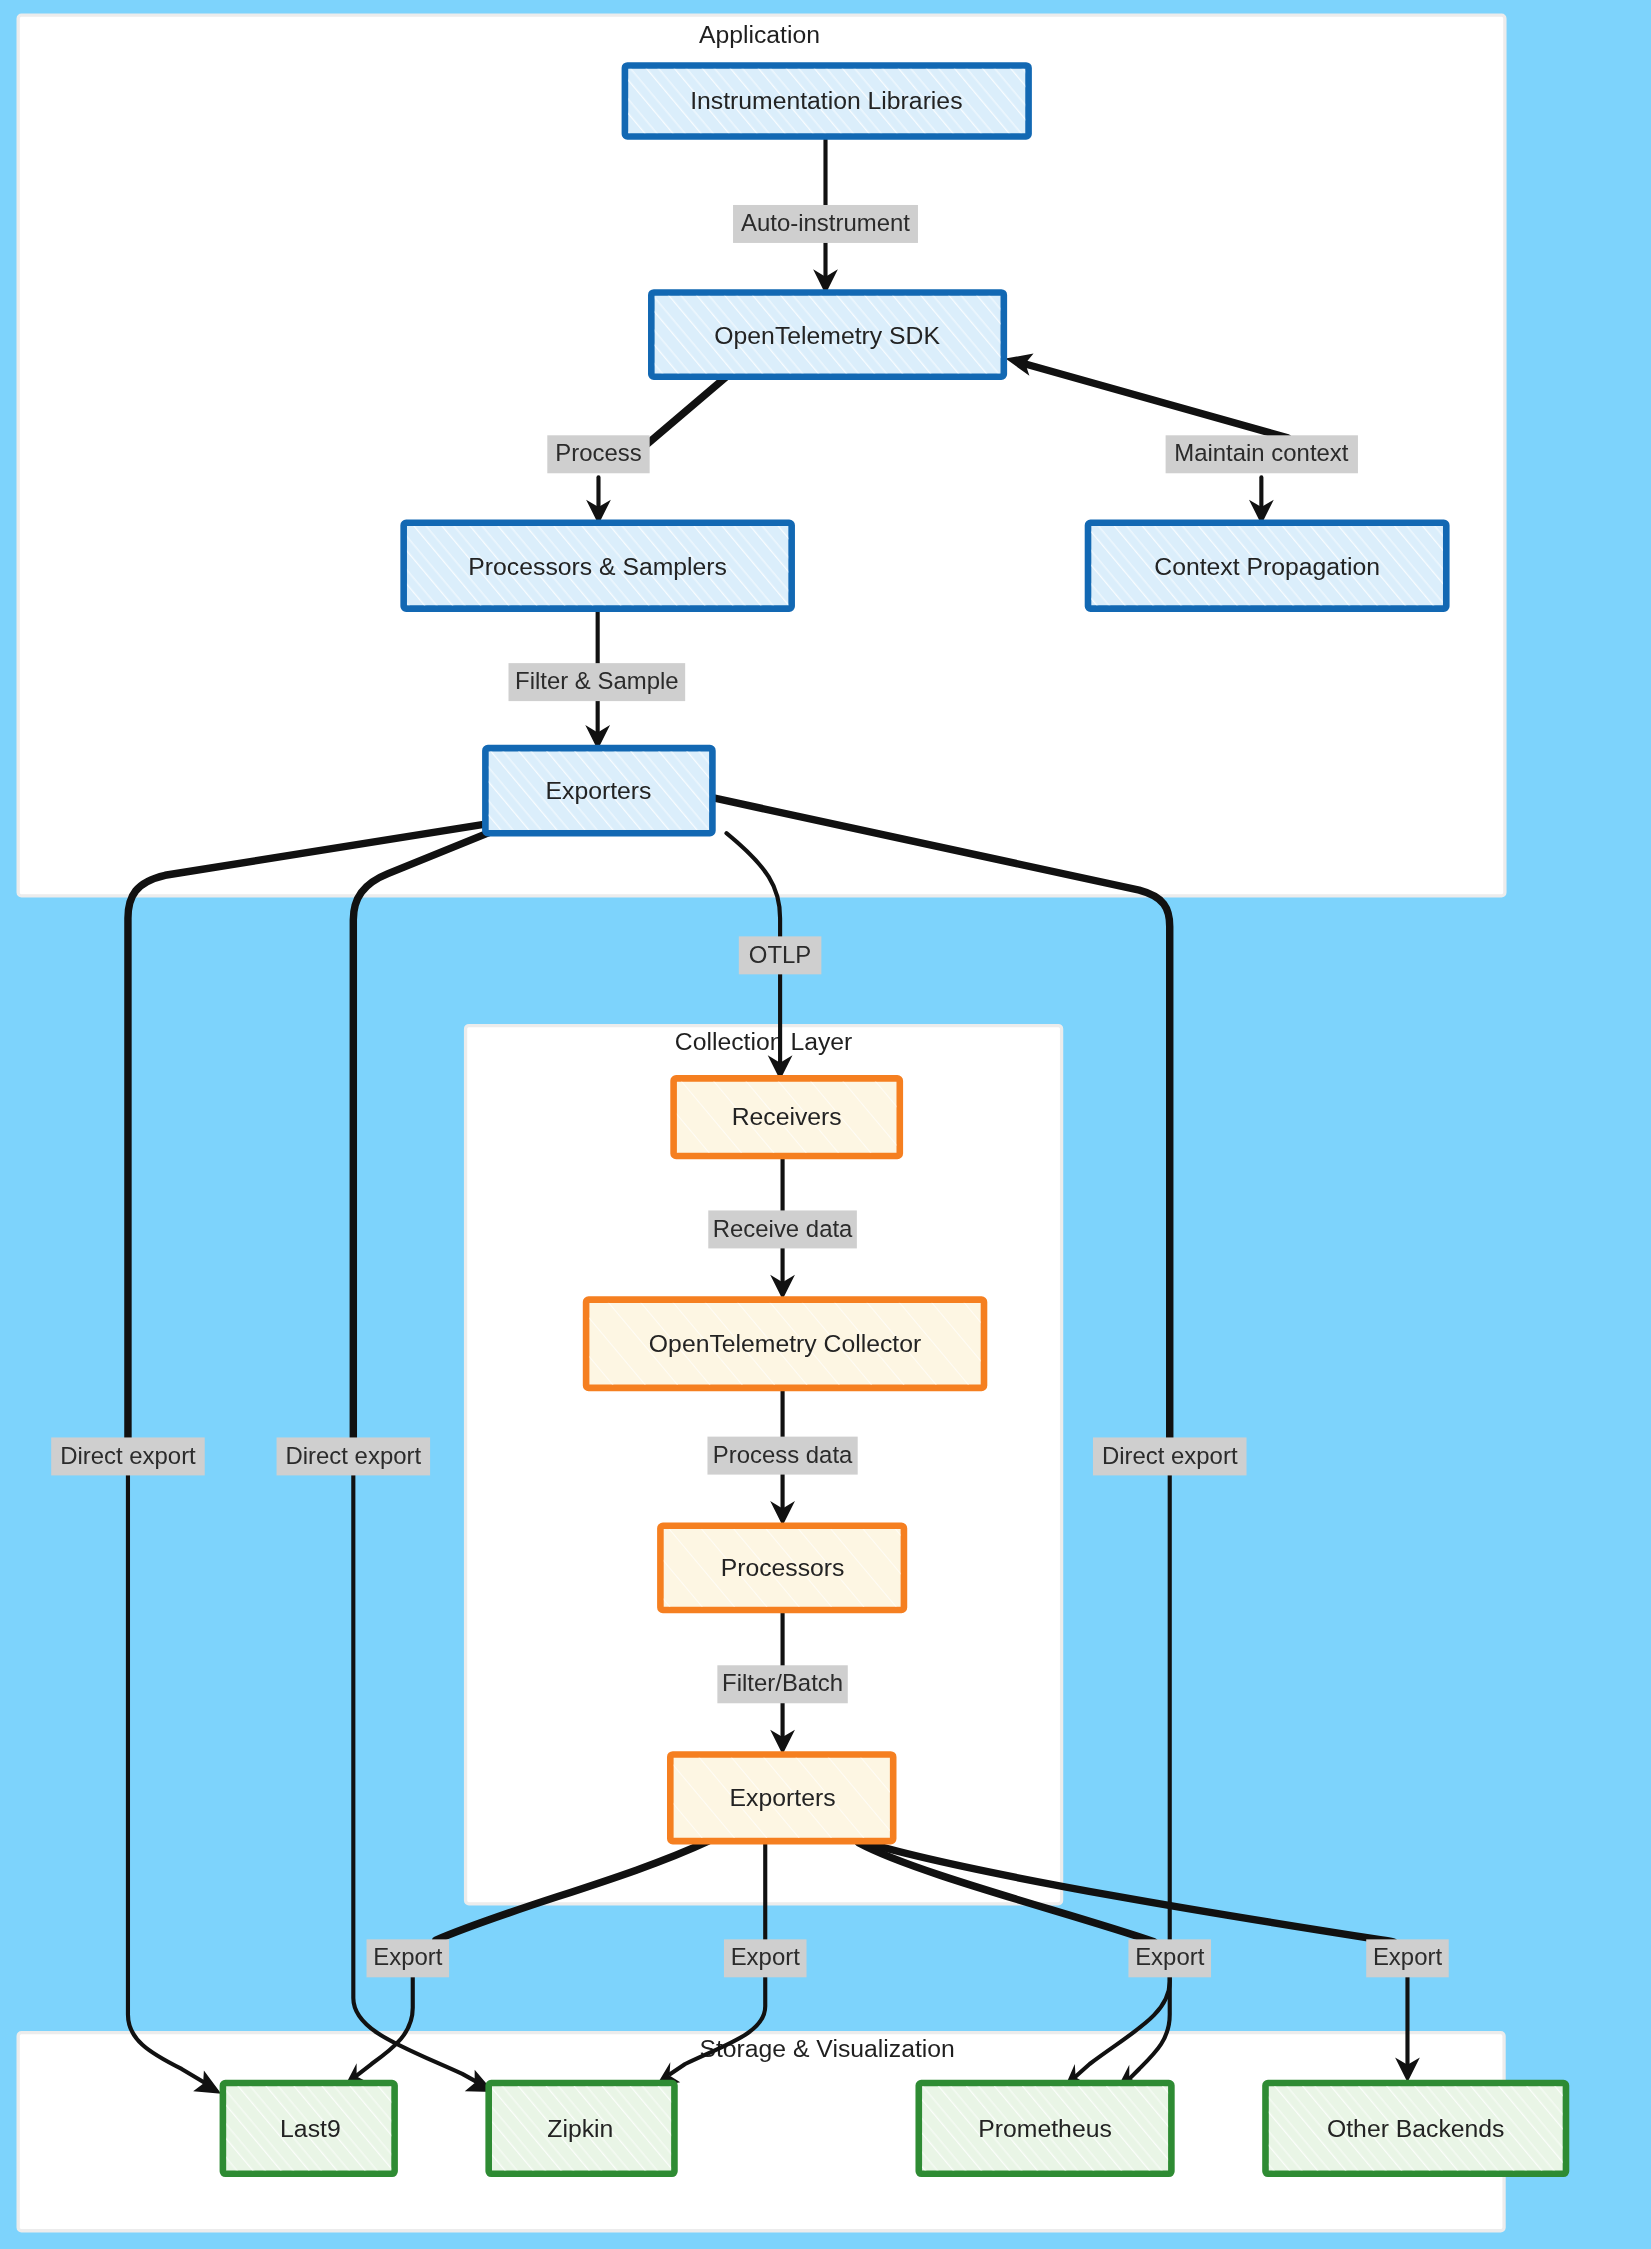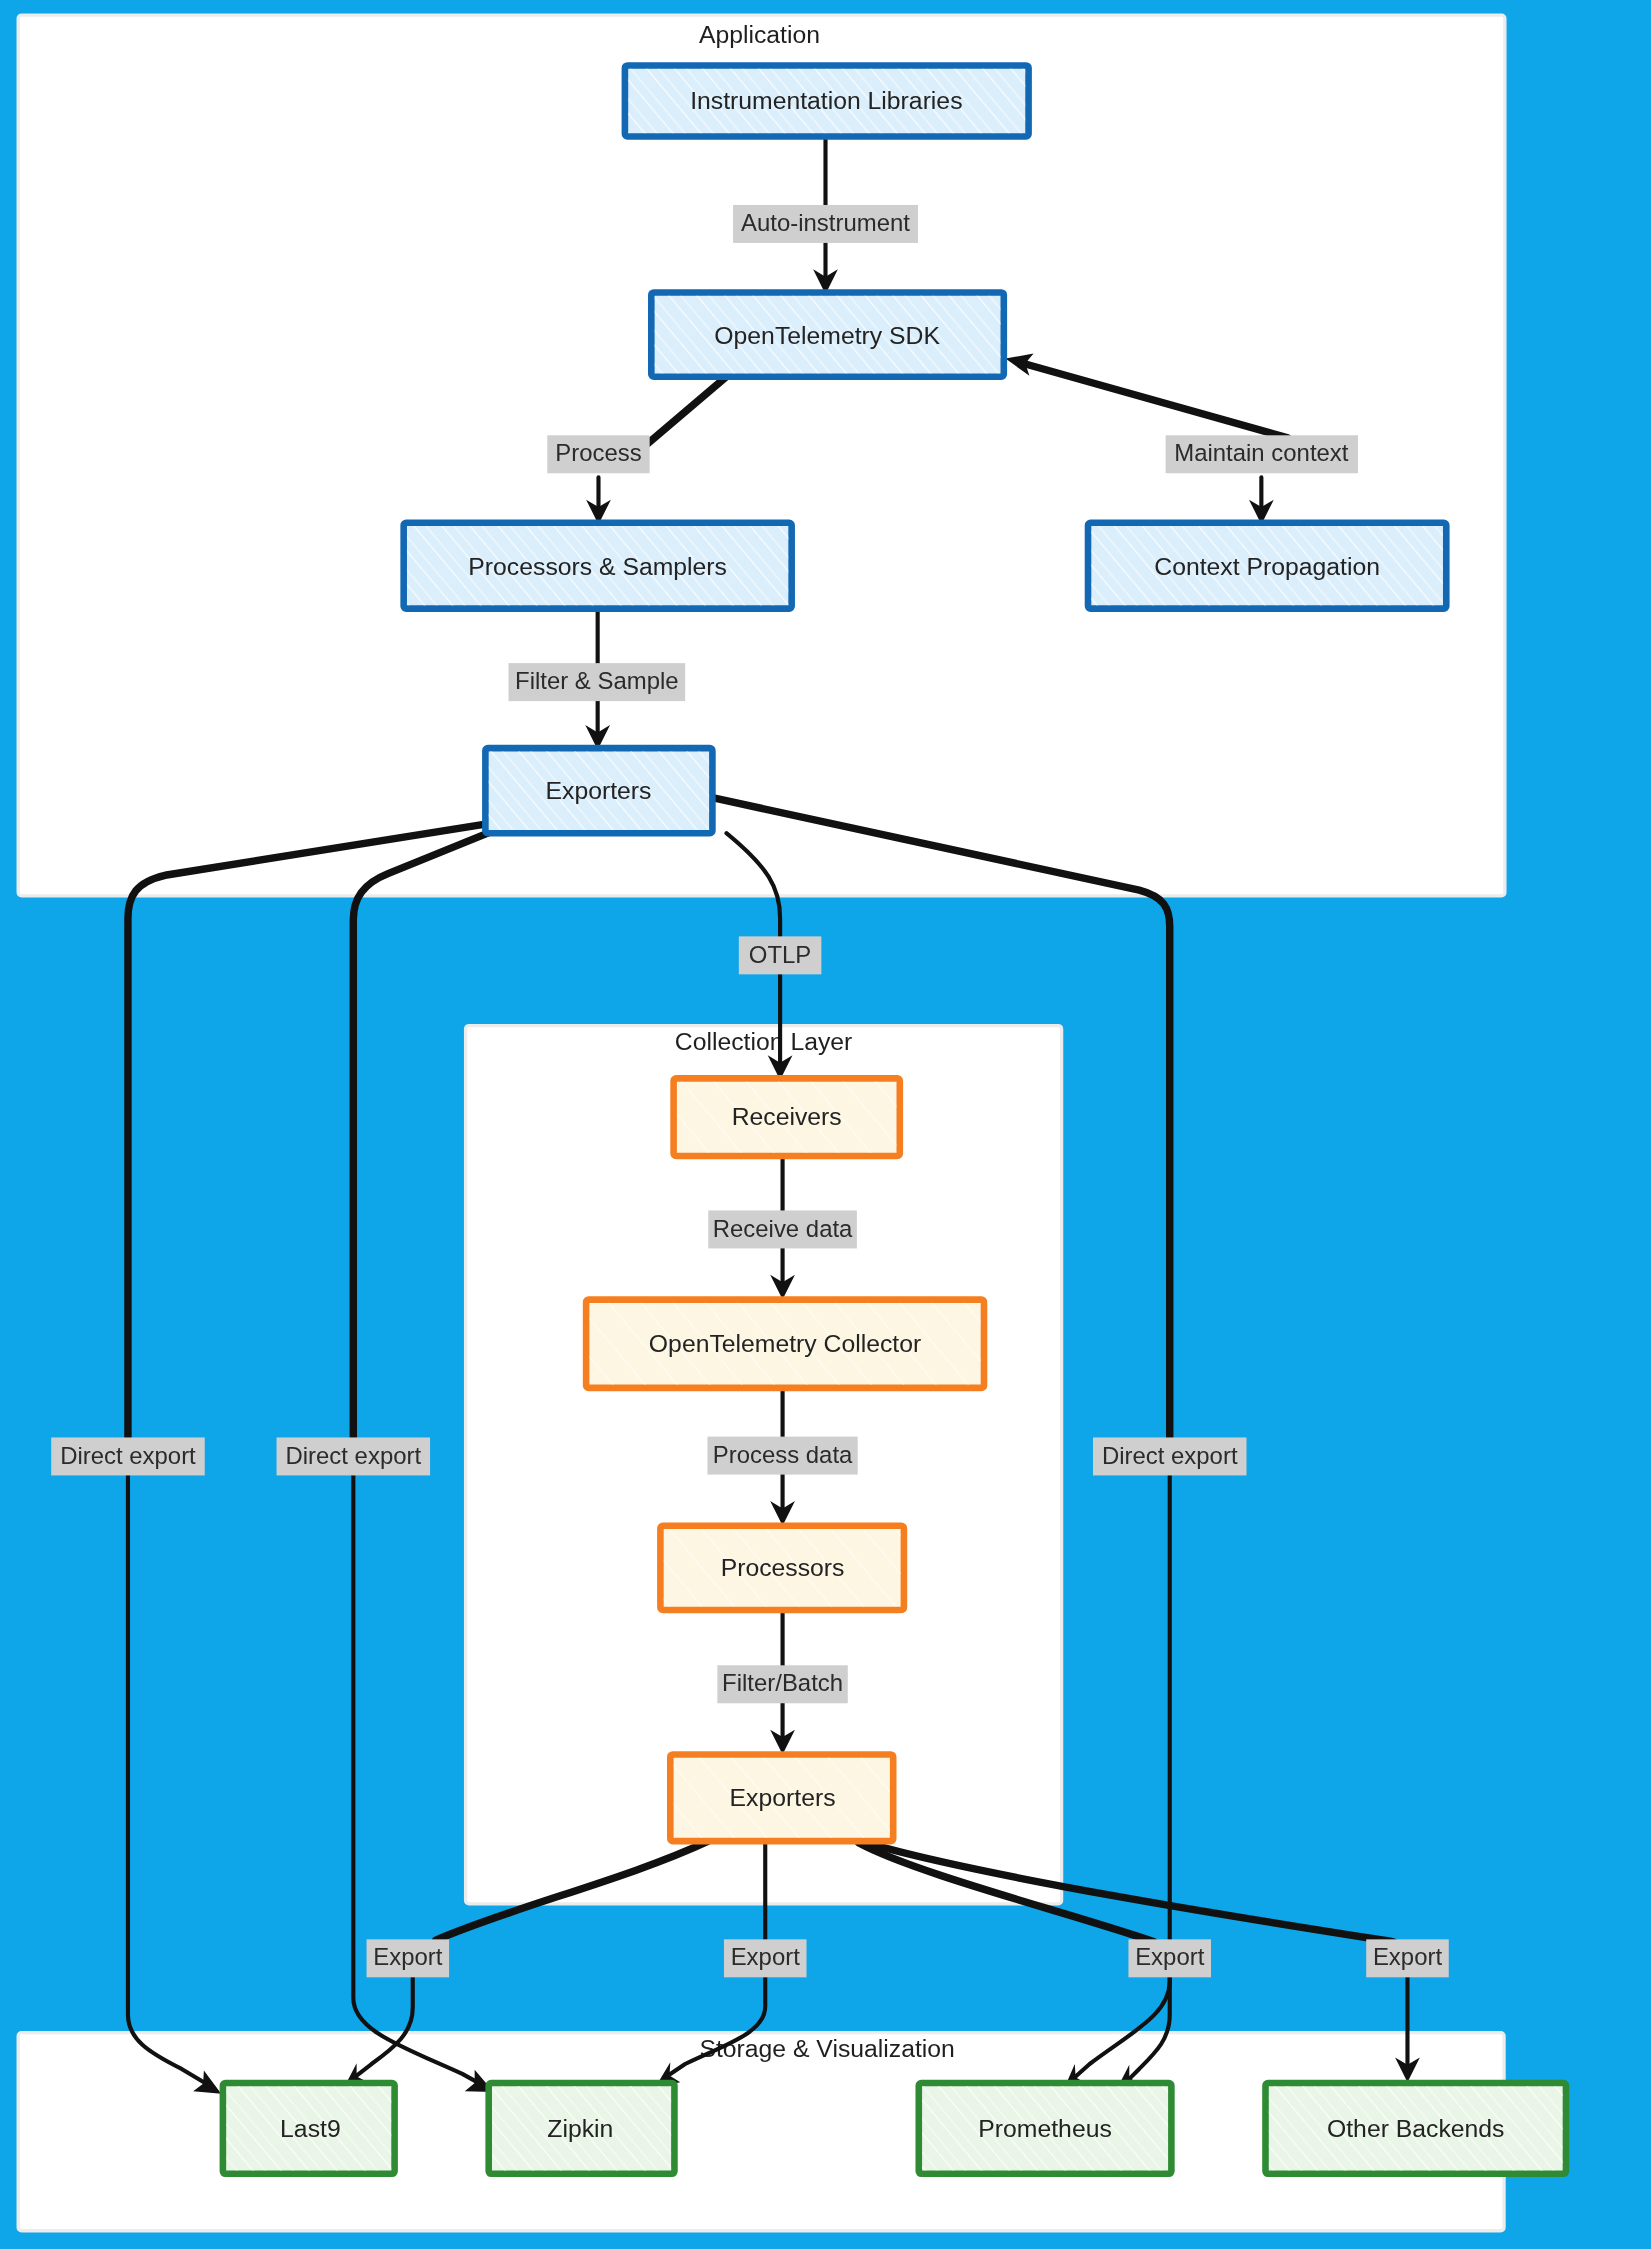--- a/index.html
+++ b/index.html
@@ -1,17 +1,17 @@
 <!DOCTYPE html>
 <html style="font-size:13.2px"><head>
 <meta charset="utf-8">
 <style>
   html,body{margin:0;padding:0;background:#ffffff;}
   body{width:1651px;height:2250px;font-family:"Liberation Sans","DejaVu Sans",sans-serif;}
-  #stage{position:relative;width:1651px;height:2250px;overflow:hidden;background:#0ea5e9;}
+  #stage{position:relative;width:1651px;height:2250px;overflow:hidden;background:#7dd3fc;}
   svg#diagram{position:absolute;left:0;top:0;width:1651px;height:2250px;display:block;}
   .subgraph-rect{fill:#ffffff;stroke:#ececec;stroke-width:4;}
   .subgraph-title{font-size:30px;fill:#1f1f1f;text-anchor:middle;dominant-baseline:middle;font-family:"Liberation Sans","DejaVu Sans",sans-serif;}
   .node-label{font-size:30px;fill:#232323;text-anchor:middle;dominant-baseline:middle;font-family:"Liberation Sans","DejaVu Sans",sans-serif;}
   .edge-line{fill:none;stroke:#111111;stroke-width:5;stroke-linecap:round;stroke-linejoin:round;}
   .edge-line.thick{stroke-width:9;}
   .edge-label-bg{fill:#cfcfcf;}
   .edge-label-txt{font-size:29px;fill:#2b2b2b;text-anchor:middle;dominant-baseline:middle;font-family:"Liberation Sans","DejaVu Sans",sans-serif;}
   .box-blue{fill:#dbeefb;stroke:#1268b3;stroke-width:8;}
   .box-orange{fill:#fdf6e3;stroke:#f57f20;stroke-width:8;}

